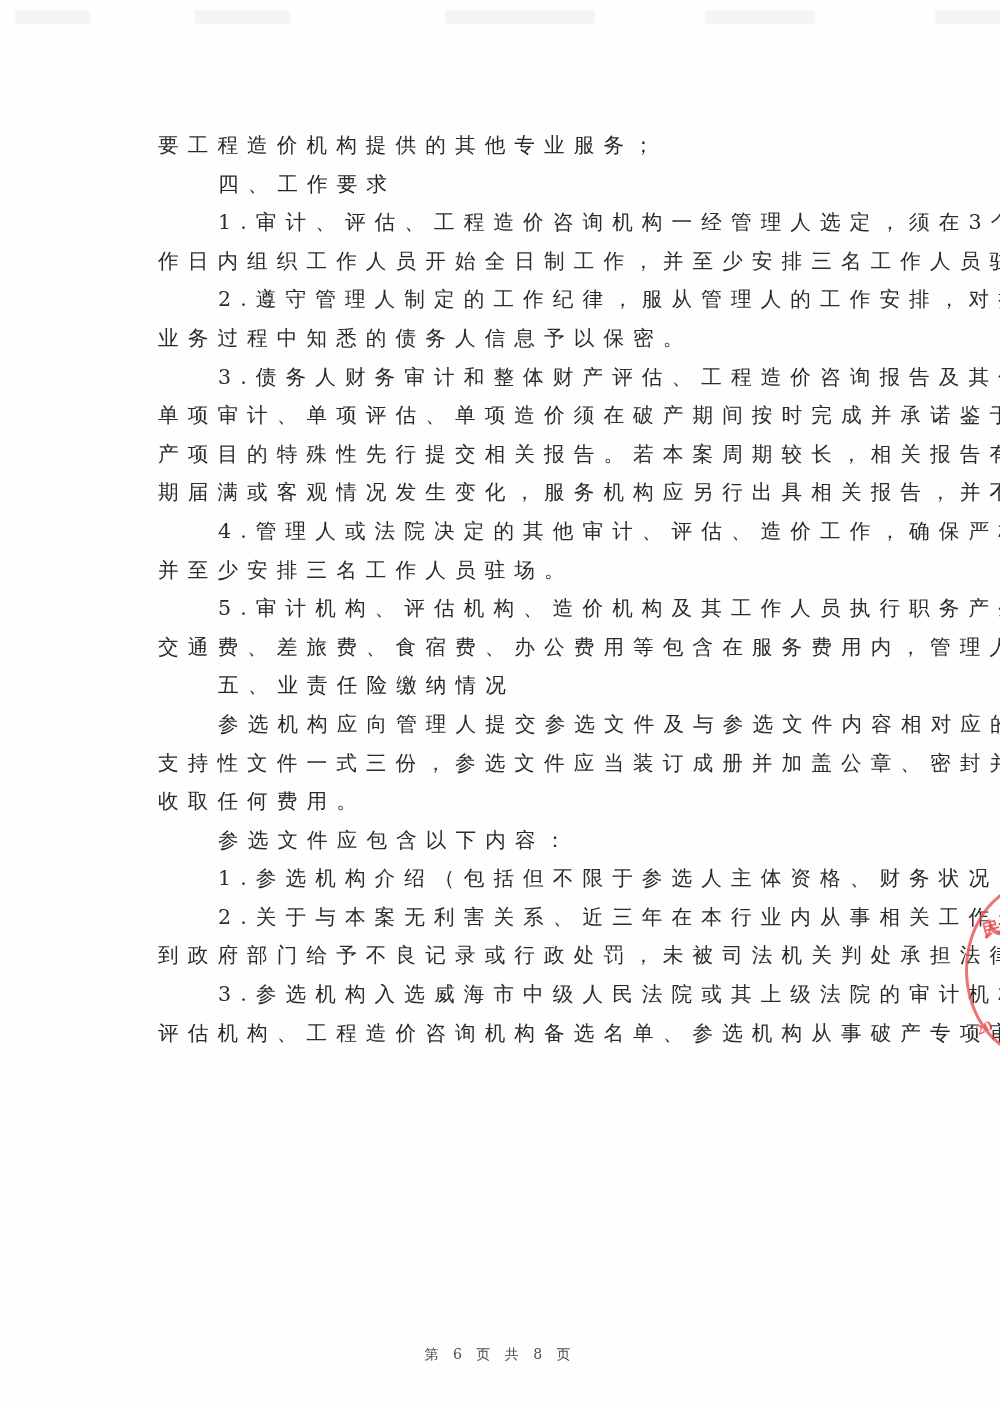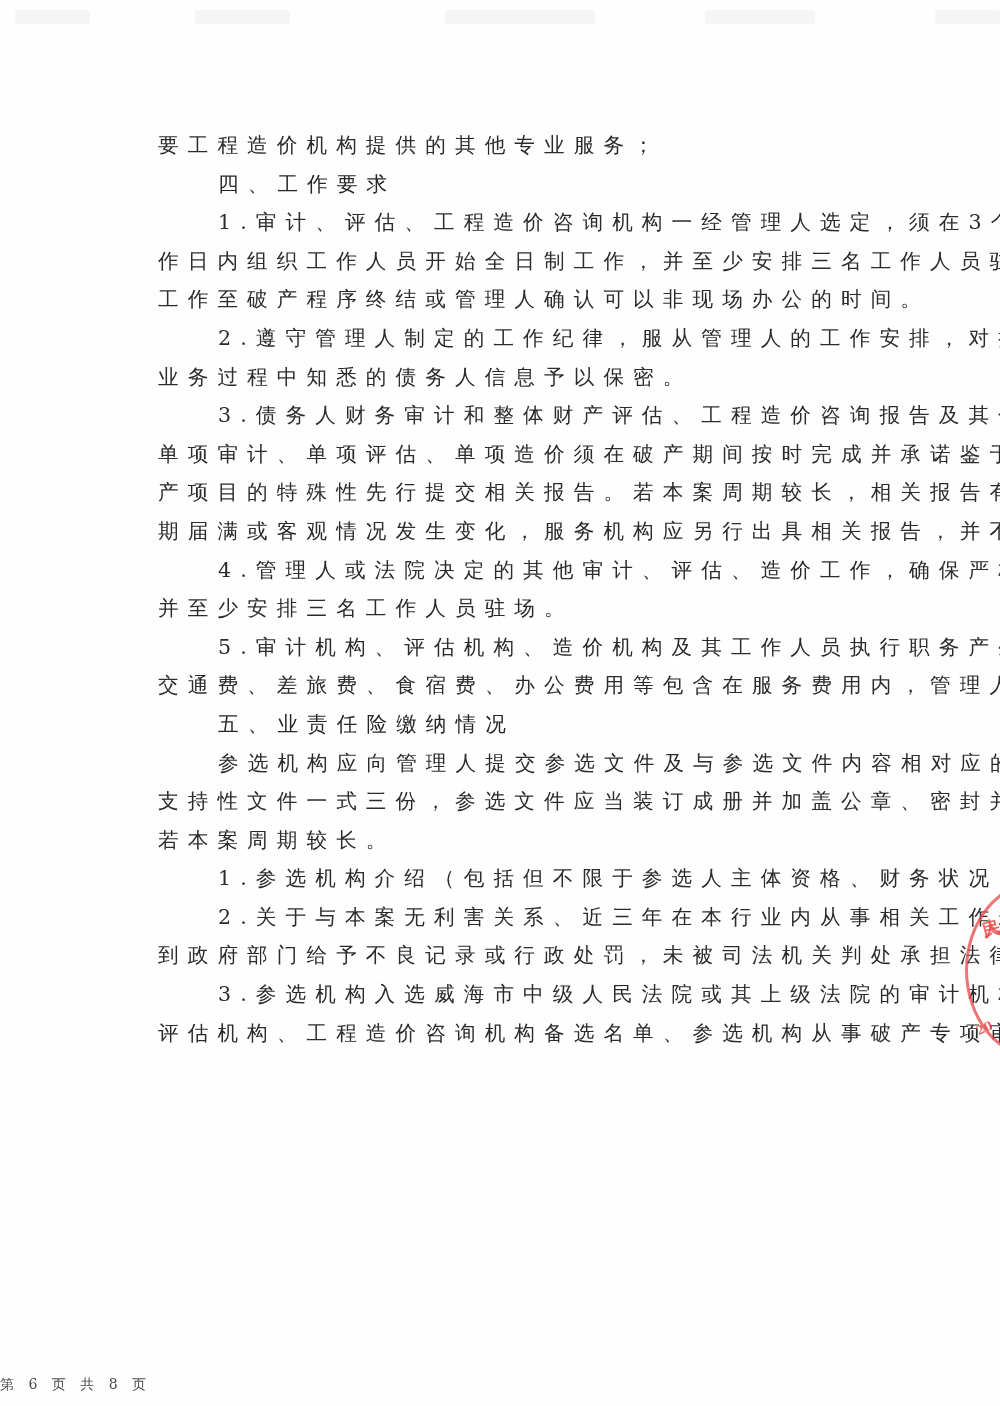--- a/index.html
+++ b/index.html
@@ -47,22 +47,22 @@
       padding-left: 60px;
     }
     .heading {
       font-weight: normal;
       color: #262626;
     }
     .footer {
       position: absolute;
       left: 0;
       width: 1000px;
-      top: 1376px;
-      text-align: left;
+      top: 1346px;
+      text-align: center;
       font-size: 14px;
       letter-spacing: 5px;
       color: #4a4a4a;
     }
     .stamp {
       position: absolute;
       left: 965px;
       top: 880px;
       width: 150px;
       height: 180px;
@@ -97,35 +97,35 @@
   <div class="scan-noise" style="left:195px;width:95px;"></div>
   <div class="scan-noise" style="left:445px;width:150px;"></div>
   <div class="scan-noise" style="left:705px;width:110px;"></div>
   <div class="scan-noise" style="left:935px;width:65px;"></div>
 
   <div class="content" id="content">
       <div class="line">要工程造价机构提供的其他专业服务；</div>
       <div class="line indent heading">四、工作要求</div>
       <div class="line indent">1.审计、评估、工程造价咨询机构一经管理人选定，须在3个工</div>
       <div class="line">作日内组织工作人员开始全日制工作，并至少安排三名工作人员驻场</div>
-      <div class="line">工作至破产程序终结或管理人确认可以非现场办公的时间。</div>
       <div class="line indent">2.遵守管理人制定的工作纪律，服从管理人的工作安排，对执行</div>
       <div class="line">业务过程中知悉的债务人信息予以保密。</div>
       <div class="line indent">3.债务人财务审计和整体财产评估、工程造价咨询报告及其他的</div>
       <div class="line">单项审计、单项评估、单项造价须在破产期间按时完成并承诺鉴于破</div>
       <div class="line">产项目的特殊性先行提交相关报告。若本案周期较长，相关报告有效</div>
       <div class="line">期届满或客观情况发生变化，服务机构应另行出具相关报告，并不再</div>
       <div class="line indent">4.管理人或法院决定的其他审计、评估、造价工作，确保严格按</div>
       <div class="line">并至少安排三名工作人员驻场。</div>
       <div class="line indent">5.审计机构、评估机构、造价机构及其工作人员执行职务产生的</div>
       <div class="line">交通费、差旅费、食宿费、办公费用等包含在服务费用内，管理人不</div>
       <div class="line indent heading">五、业责任险缴纳情况</div>
       <div class="line indent">参选机构应向管理人提交参选文件及与参选文件内容相对应的</div>
       <div class="line">支持性文件一式三份，参选文件应当装订成册并加盖公章、密封并在</div>
-      <div class="line">若本案周期较长。</div>
+      <div class="line">收取任何费用。</div>
+      <div class="line indent">参选文件应包含以下内容：</div>
       <div class="line indent">1.参选机构介绍（包括但不限于参选人主体资格、财务状况、职</div>
       <div class="line indent">2.关于与本案无利害关系、近三年在本行业内从事相关工作未受</div>
       <div class="line">到政府部门给予不良记录或行政处罚，未被司法机关判处承担法律责</div>
       <div class="line indent">3.参选机构入选威海市中级人民法院或其上级法院的审计机构、</div>
       <div class="line">评估机构、工程造价咨询机构备选名单、参选机构从事破产专项审计、</div>
     </div>
 
   <div class="stamp">
     <span class="stamp-text-top">人民</span>
     <span class="stamp-text-bottom">20</span>

